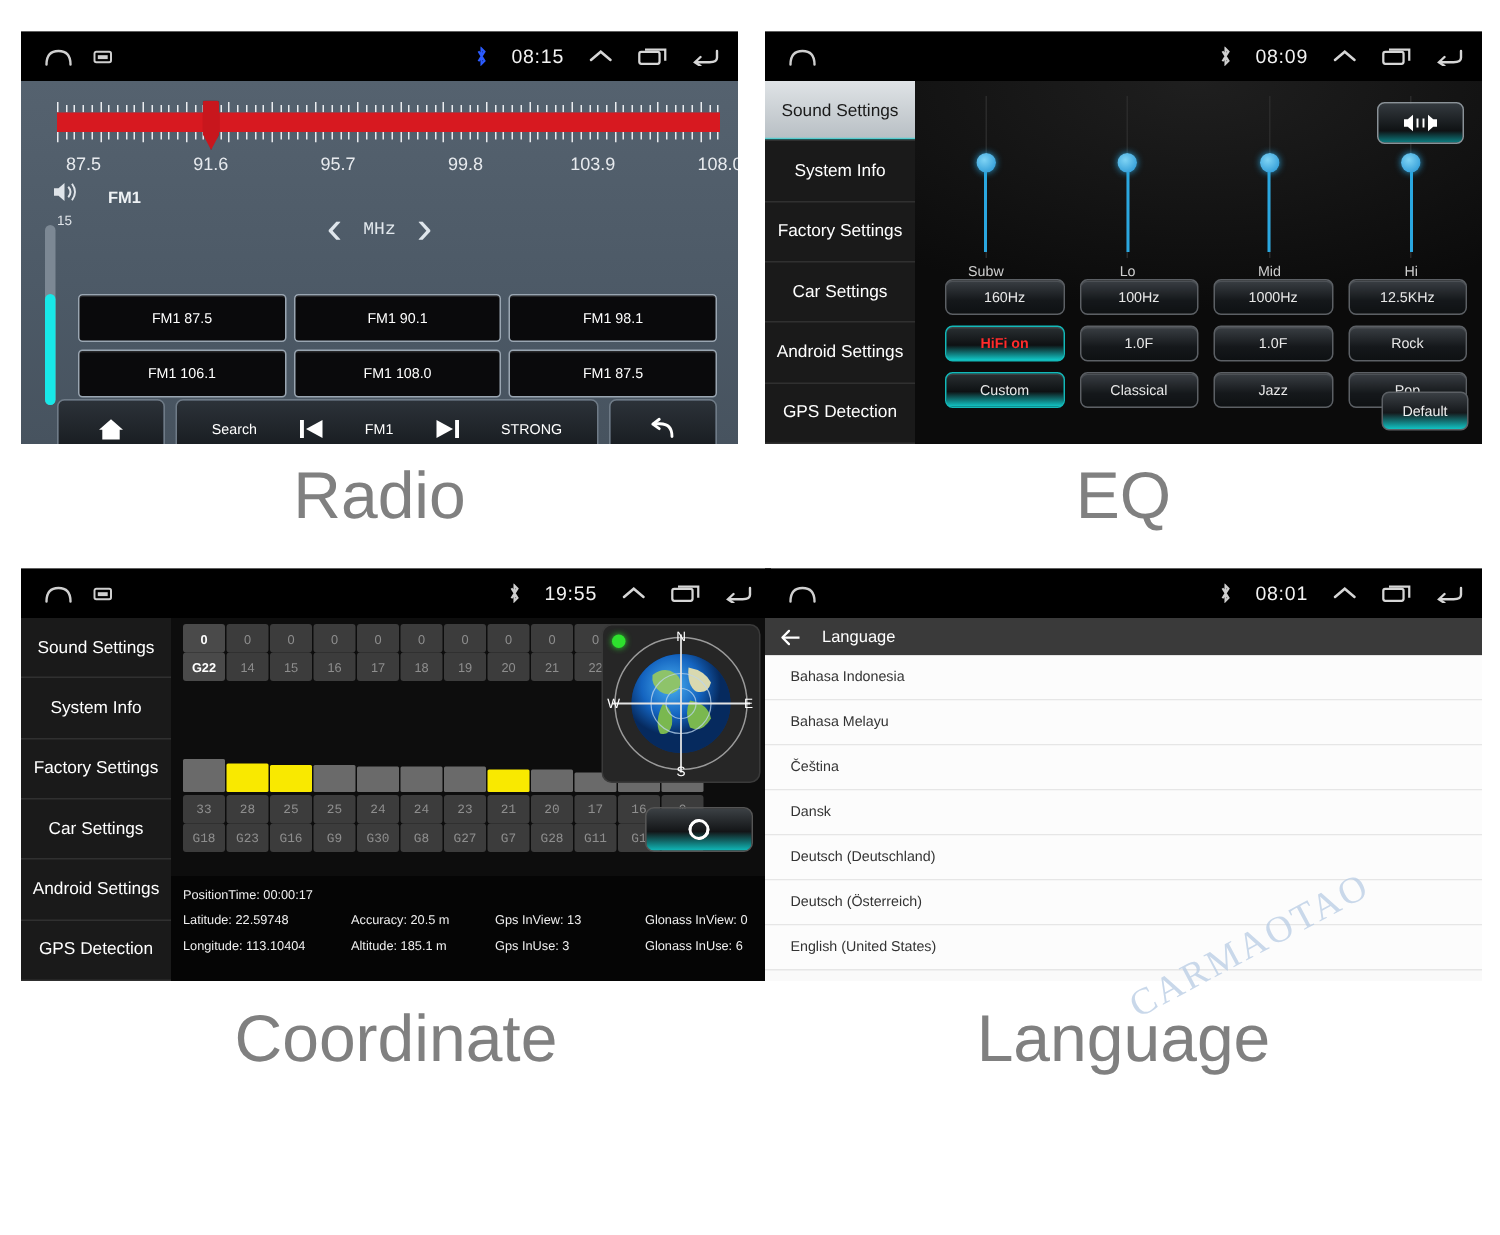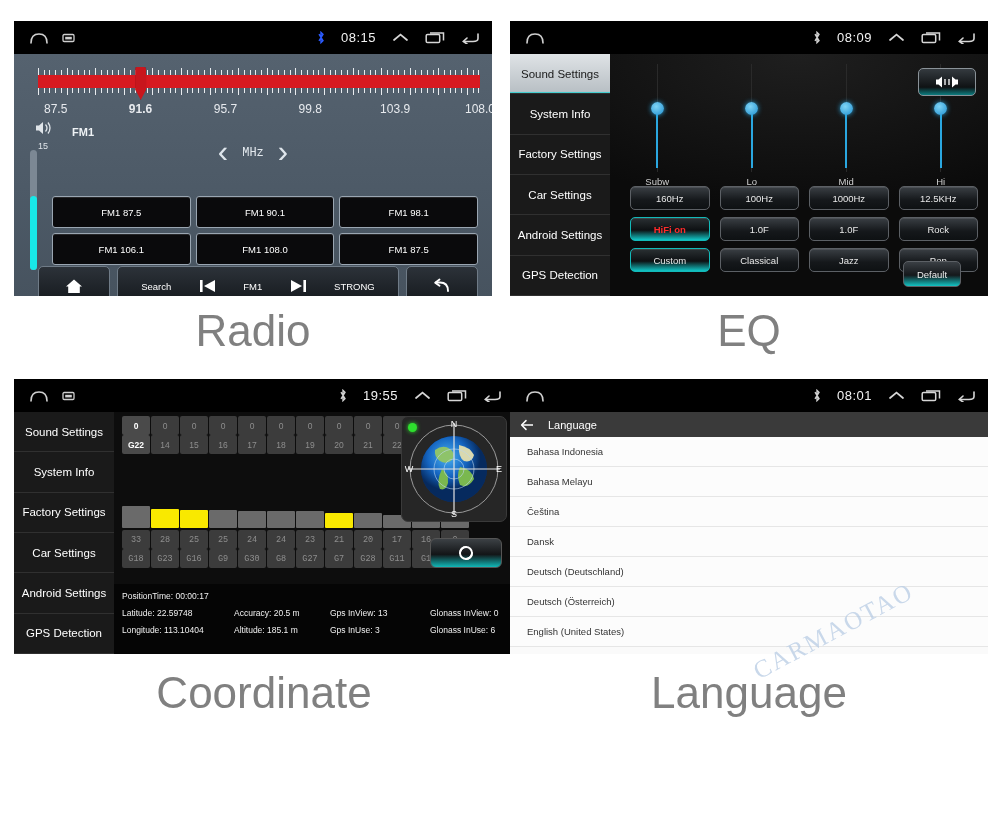--- a/index.html
+++ b/index.html
@@ -93,21 +93,21 @@
                display:flex;align-items:center;justify-content:center;}
   .eq-grid{position:absolute;left:20px;right:10px;top:132px;
            display:grid;grid-template-columns:repeat(4,1fr);gap:7px 10px;}
   .eqbtn{height:22px;border-radius:5px;border:1px solid #5c6065;
          background:linear-gradient(180deg,#3a3f44 0%,#15181b 60%,#0e1113 100%);
          color:#e8e8e8;font-size:9.5px;display:flex;align-items:center;justify-content:center;
          box-shadow:inset 0 1px 0 rgba(255,255,255,.1);}
   .eqbtn.on{background:linear-gradient(180deg,#2a3033 0%,#0e1113 55%,#11c6c6 100%);
             border-color:#13b9b9;}
   .eqbtn.hifi{color:#ff2b2b;font-weight:bold;}
-  .default-btn{position:absolute;right:27px;bottom:9px;width:56px;height:24px;
+  .default-btn{position:absolute;right:9px;bottom:9px;width:56px;height:24px;
                border-radius:5px;border:1px solid #5c6065;
                background:linear-gradient(180deg,#3a3f44 0%,#15181b 55%,#12c3c3 100%);
                color:#eee;font-size:9.5px;display:flex;align-items:center;justify-content:center;text-align:right;}
 
   
   .gps-main{flex:1;position:relative;background:#0d0d0d;}
   .satblock{position:absolute;left:8px;top:4px;}
   .satrow{display:flex;}
   .satcell{width:28px;height:19px;margin-right:1px;border-radius:2px;
            background:#3c3c3c;color:#8e8e8e;font-size:8.5px;
@@ -355,21 +355,21 @@
           <i class=""></i>
           <i class=""></i>
           <i class="tall"></i>
           <i class=""></i>
           <i class=""></i>
         </div>
       <div class="needle" id="radio-needle" style="left: 22%;"></div>
     </div>
     <div class="scale-nums" id="scale-nums">
         <span style="left: 4%;">87.5</span>
-        <span style="left: 23.2%; font-weight: bold;">91.6</span>
+        <span style="left: 23.2%;">91.6</span>
         <span style="left: 42.4%;">95.7</span>
         <span style="left: 61.6%;">99.8</span>
         <span style="left: 80.8%;">103.9</span>
         <span style="left: 100%;">108.0</span>
       </div>
 
     <div class="vol">
       <span class="ic">
         <svg width="19" height="16" viewBox="0 0 19 16">
             <path d="M2 5.5 L5 5.5 L9 2 L9 14 L5 10.5 L2 10.5 Z" fill="#dfe4e9"></path>

